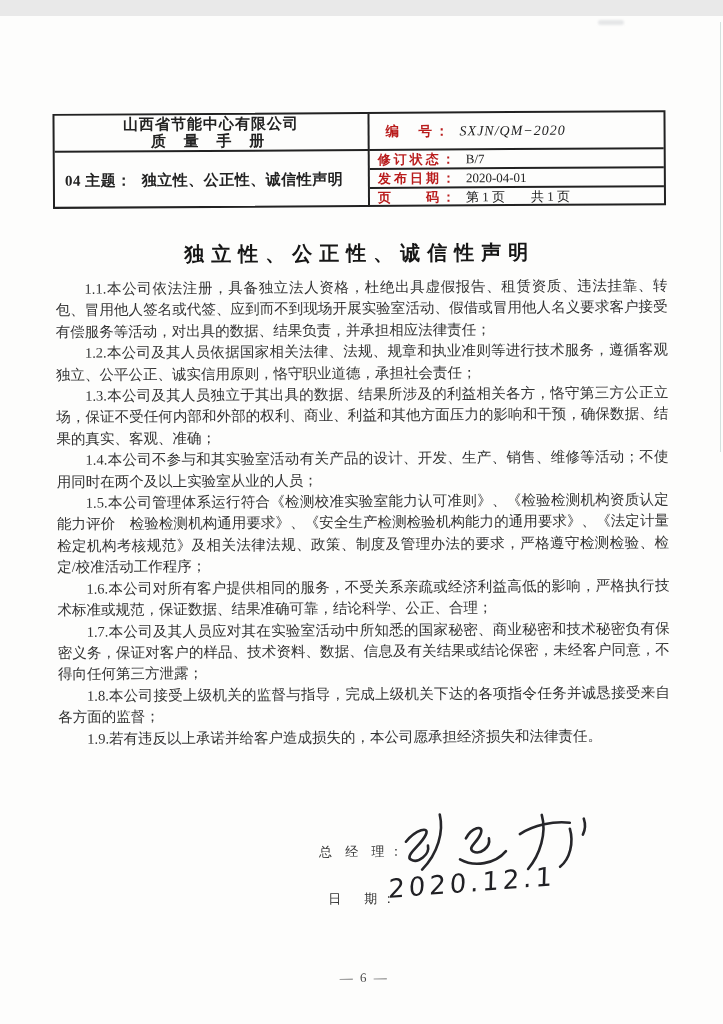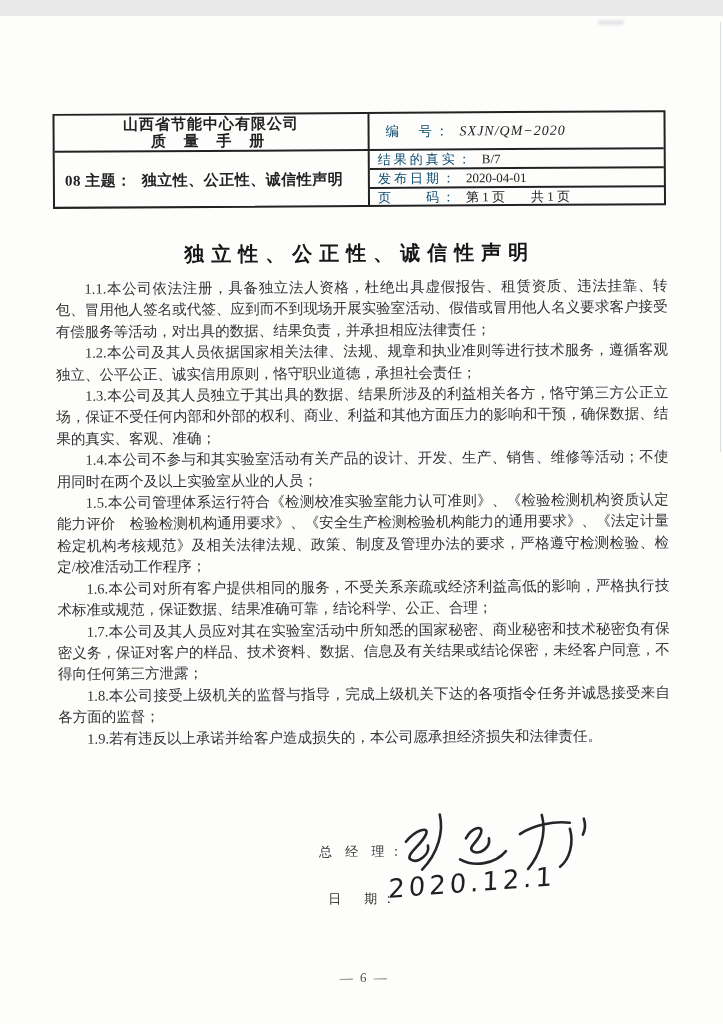--- a/index.html
+++ b/index.html
@@ -27,21 +27,21 @@
   .cell-company{grid-column:1;grid-row:1;border-right:2px solid #222;border-bottom:2px solid #222;
     flex-direction:column;justify-content:center;font-weight:bold;font-size:15px;line-height:17px;letter-spacing:1px;}
   .company-line2{letter-spacing:7px;font-family:Liberation Serif, serif;}
   .cell-section{grid-column:1;grid-row:2/5;border-right:2px solid #222;padding-left:10px;
     font-weight:bold;font-size:15px;letter-spacing:0.5px;}
   .cell-section .sec-title{margin-left:10px;}
   .cell-docno{grid-column:2;grid-row:1;border-bottom:2px solid #222;padding-left:16px;font-size:13.5px;}
   .cell-rev{grid-column:2;grid-row:2;border-bottom:2px solid #222;padding-left:8px;font-size:13px;}
   .cell-issue{grid-column:2;grid-row:3;border-bottom:2px solid #222;padding-left:8px;font-size:13px;}
   .cell-page{grid-column:2;grid-row:4;padding-left:8px;font-size:13px;}
-  .tbl-label{letter-spacing:3px;color:#0c4a6e;}
+  .tbl-label{letter-spacing:3px;color:#b91c1c;font-weight:bold;}
   .tbl-value{margin-left:8px;color:#222;text-align:center;}
   .docno-value{font-style:italic;letter-spacing:1px;font-size:14px;}
 
   
   .doc-title{
     position:absolute;left:0;top:224px;width:100%;
     text-align:center;font-size:20px;font-weight:bold;color:#161616;
     letter-spacing:7px;margin:0;
   }
 
@@ -83,29 +83,29 @@
 
 <div class="page">
   <div class="sheet">
 
     <div class="header-table">
       <div class="cell cell-company">
         <span>山西省节能中心有限公司</span>
         <span class="company-line2">质 量 手 册</span>
       </div>
       <div class="cell cell-section">
-        <span>08 主题：</span>
+        <span>04 主题：</span>
         <span class="sec-title">独立性、公正性、诚信性声明</span>
       </div>
       <div class="cell cell-docno">
         <span class="tbl-label">编　号：</span>
         <span class="tbl-value docno-value">SXJN/QM−2020</span>
       </div>
       <div class="cell cell-rev">
-        <span class="tbl-label">结果的真实：</span>
+        <span class="tbl-label">修订状态：</span>
         <span class="tbl-value">B/7</span>
       </div>
       <div class="cell cell-issue">
         <span class="tbl-label">发布日期：</span>
         <span class="tbl-value">2020-04-01</span>
       </div>
       <div class="cell cell-page">
         <span class="tbl-label">页　　码：</span>
         <span class="tbl-value">第 1 页　　共 1 页</span>
       </div>

